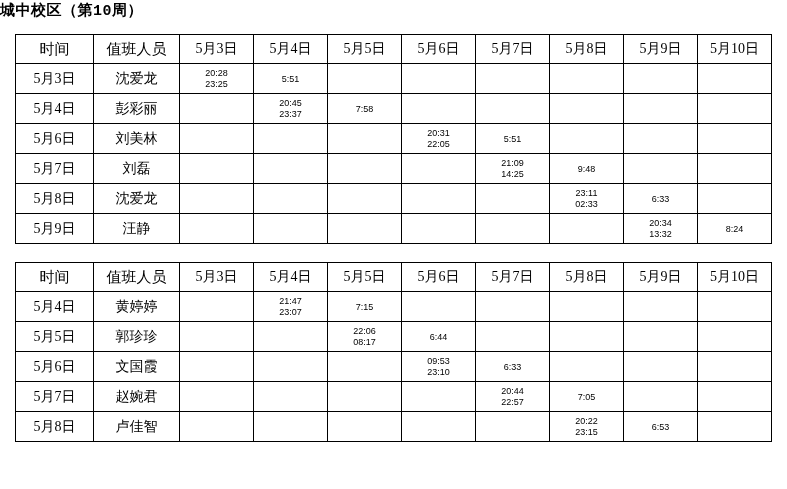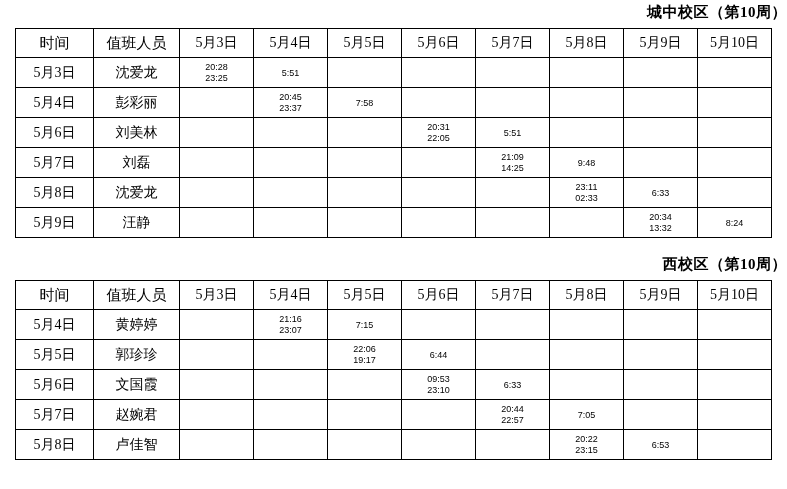--- a/index.html
+++ b/index.html
@@ -22,32 +22,32 @@
   }
   .section {
     position: absolute;
     left: 0;
     width: 787px;
   }
   .sec1 { top: 0px; }
   .sec2 { top: 252px; }
 
   .title {
-    text-align: right;
+    text-align: left;
     font-size: 15px;
     font-weight: bold;
-    font-family: Liberation Serif, serif;
+    font-family: Liberation Mono, monospace;
     height: 24px;
     line-height: 24px;
     letter-spacing: 0.5px;
   }
 
   table.sched {
     border-collapse: collapse;
-    margin: 4px auto;
+    margin: 10px auto;
     table-layout: fixed;
     width: 756px;
   }
   table.sched td, table.sched th {
     border: 1px solid #000000;
     padding: 0;
     vertical-align: middle;
     text-align: center;
     font-weight: normal;
   }
@@ -324,21 +324,20 @@
               <div class="times">
                 <span>8:24</span>
               </div>
             </td>
         </tr>
       </tbody>
     </table>
   </div>
 
   <div class="section sec2">
-    <div class="title">西校区（第10周）</div>
     <table class="sched">
       <colgroup>
         <col class="w-time">
           <col class="w-name">
         <col class="w-day">
           <col class="w-day">
           <col class="w-day">
           <col class="w-day">
         <col class="w-day">
           <col class="w-day">
@@ -360,21 +359,21 @@
         </tr>
 
         <tr class="row">
           <td class="datecell">5月4日</td>
           <td class="namecell">黄婷婷</td>
           <td>
               <div class="times"></div>
             </td>
           <td>
               <div class="times">
-                <span>21:16</span>
+                <span>21:47</span>
                 <span>23:07</span>
               </div>
             </td>
           <td>
               <div class="times">
                 <span>7:15</span>
               </div>
             </td>
           <td>
               <div class="times"></div>
@@ -398,21 +397,21 @@
           <td class="namecell">郭珍珍</td>
           <td>
               <div class="times"></div>
             </td>
           <td>
               <div class="times"></div>
             </td>
           <td>
               <div class="times">
                 <span>22:06</span>
-                <span>19:17</span>
+                <span>08:17</span>
               </div>
             </td>
           <td>
               <div class="times">
                 <span>6:44</span>
               </div>
             </td>
           <td>
               <div class="times"></div>
             </td>

